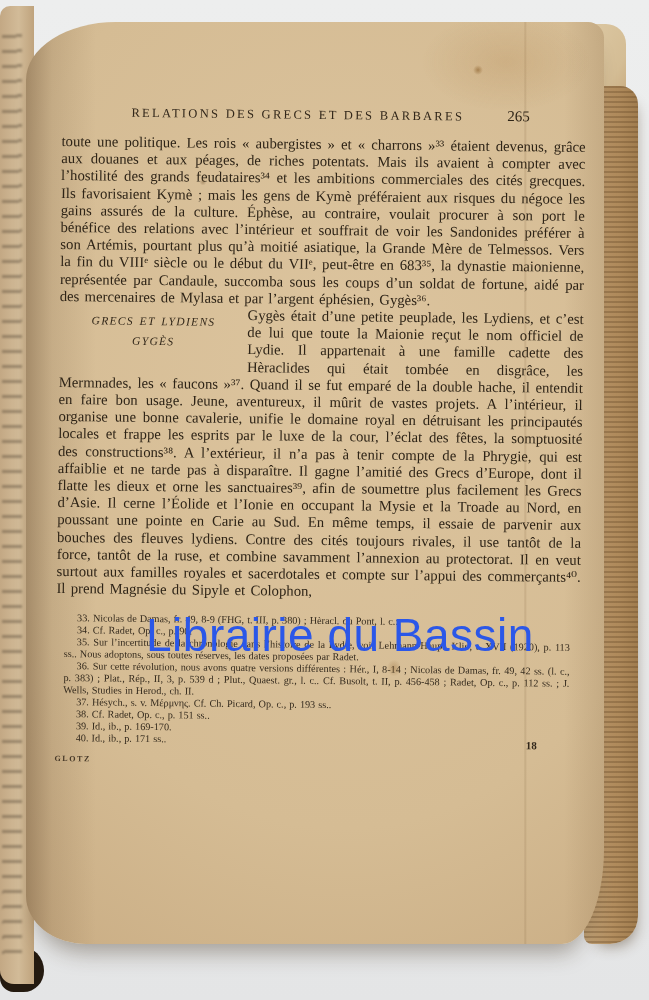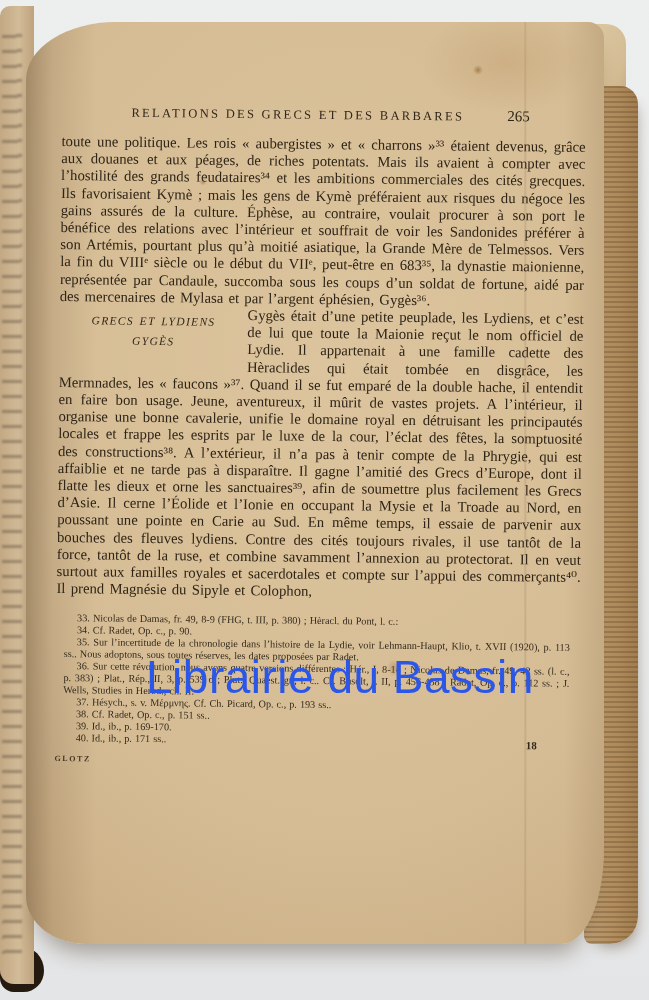--- a/index.html
+++ b/index.html
@@ -134,13 +134,13 @@
     </div>
 
     <div class="footer-row">
       <span class="glotz">GLOTZ</span>
       <span class="sheet">18</span>
     </div>
 
   </div>
 </div>
 
-<div class="watermark" style="color: rgb(43, 87, 232); margin-top: 42px;">Librairie du Bassin</div>
+<div class="watermark" style="color: rgb(43, 87, 232);">Librairie du Bassin</div>
 
 </body></html>

